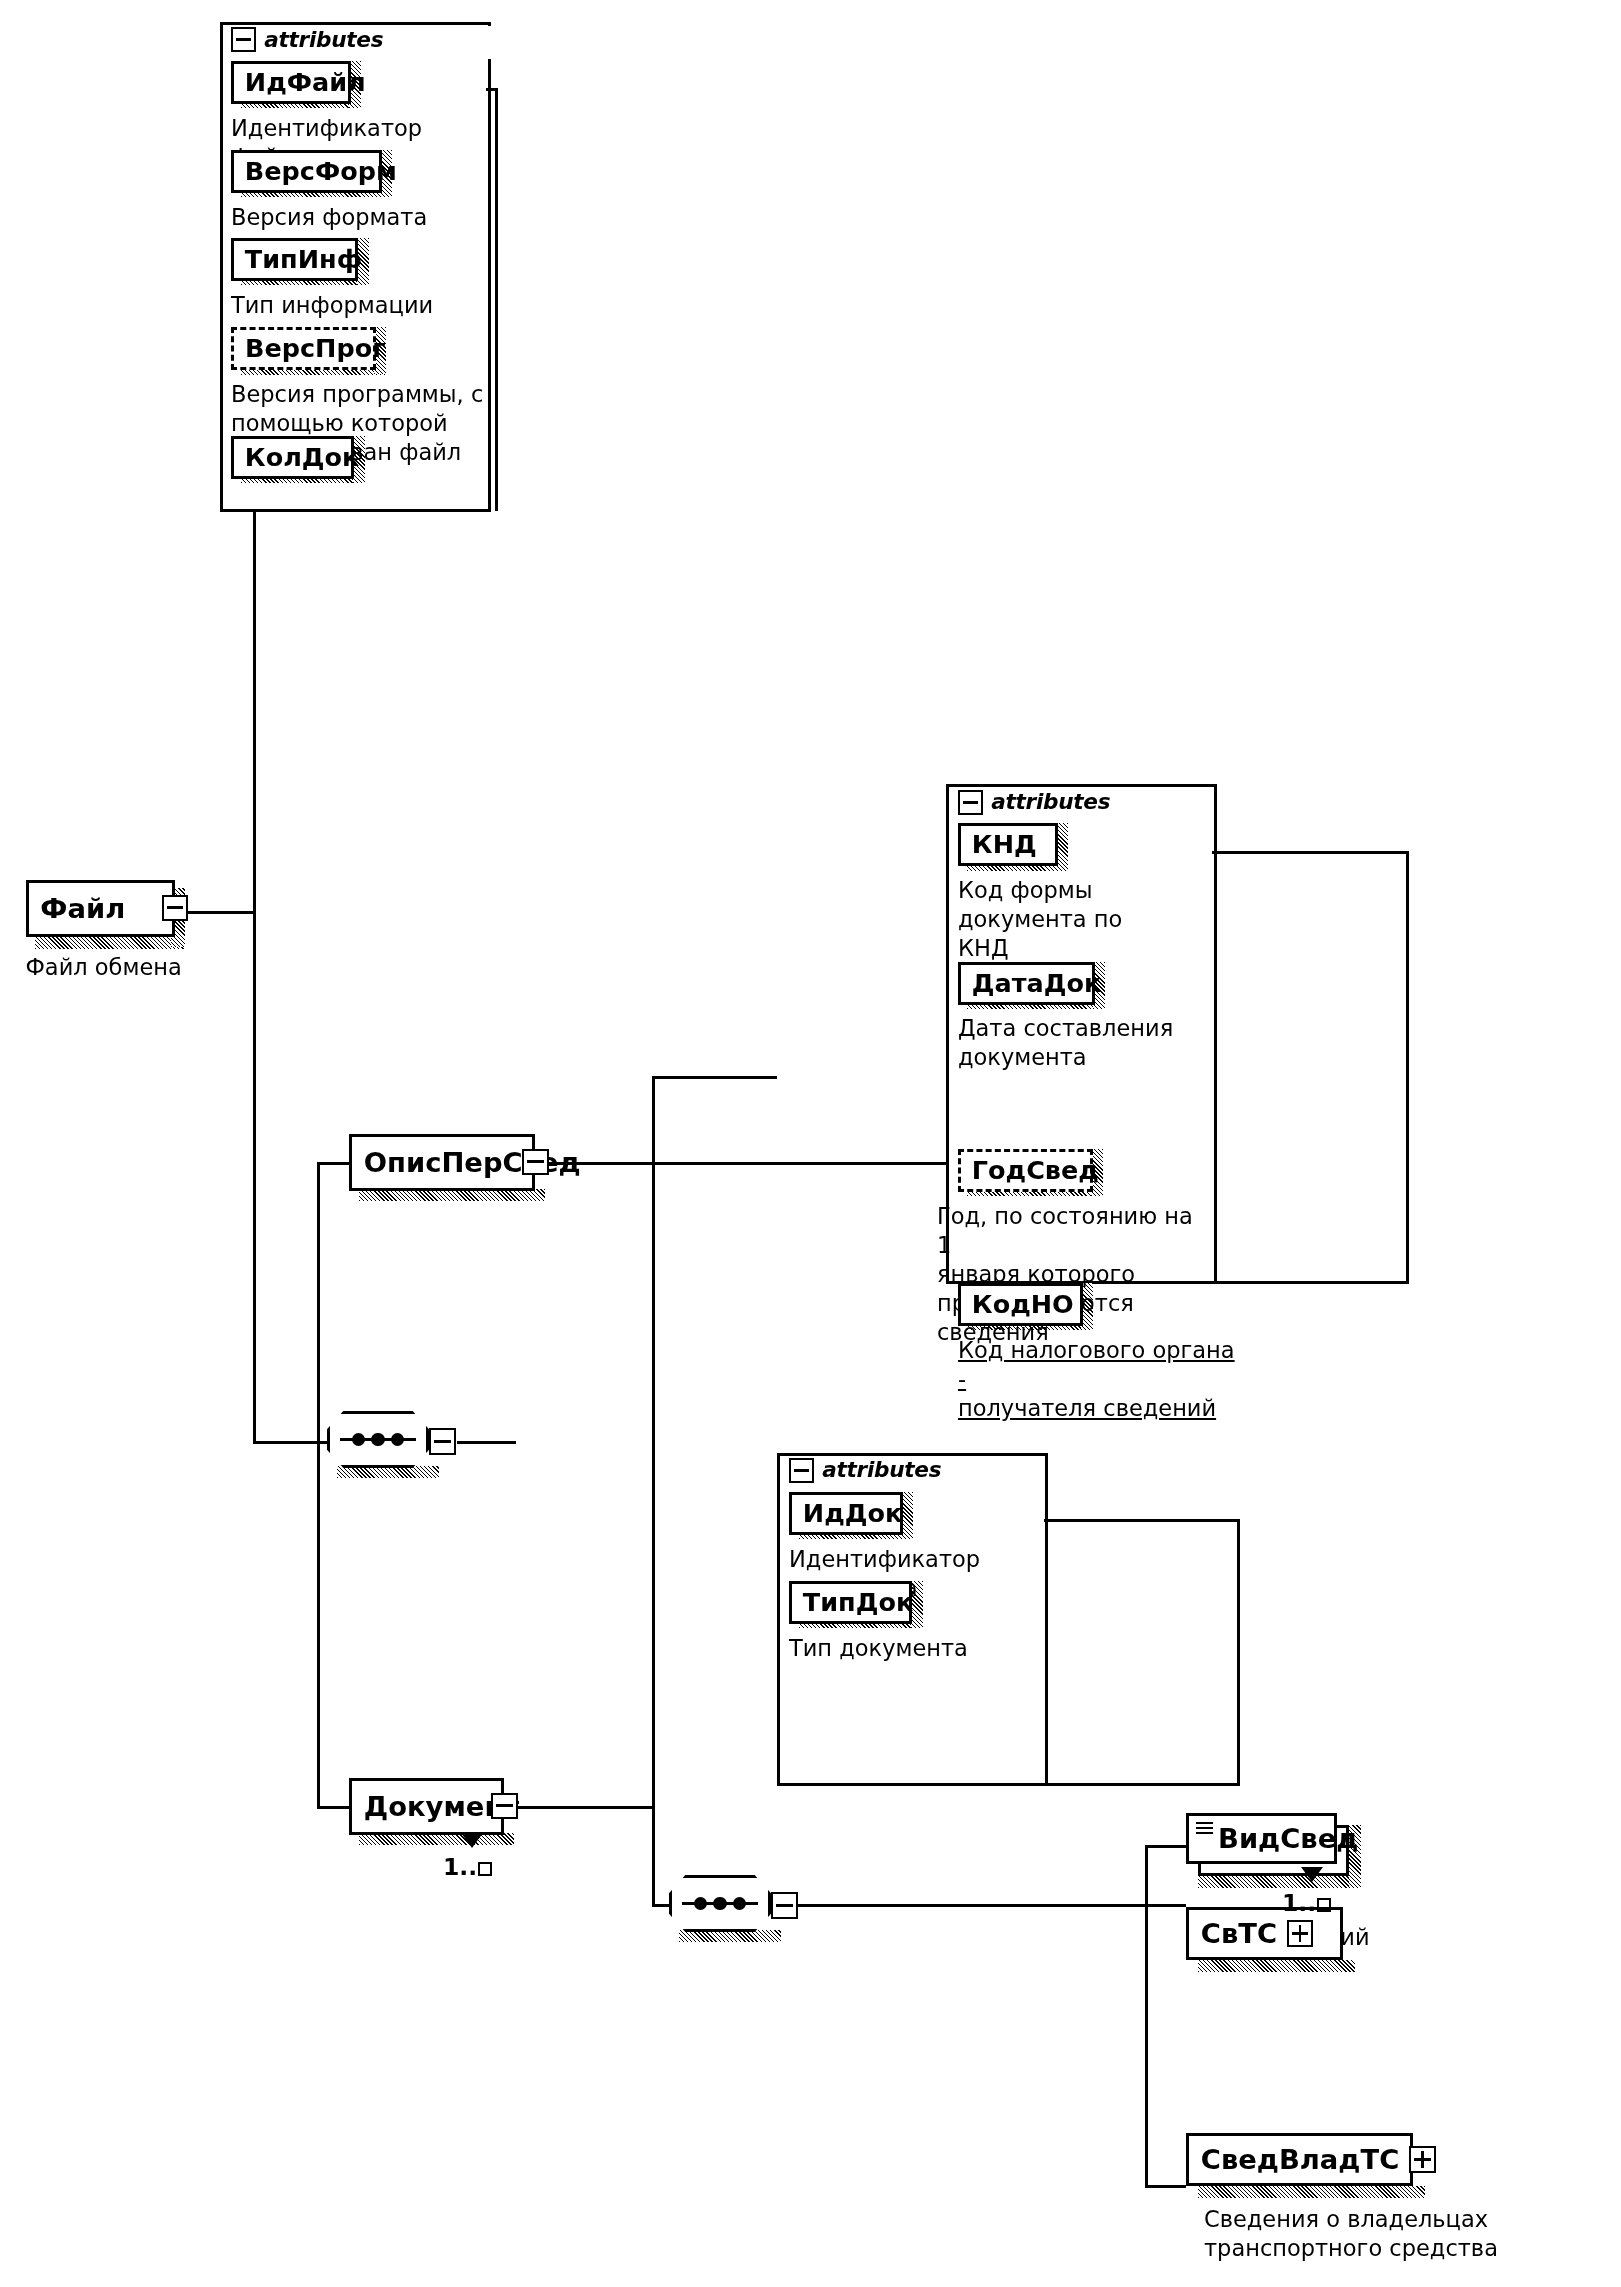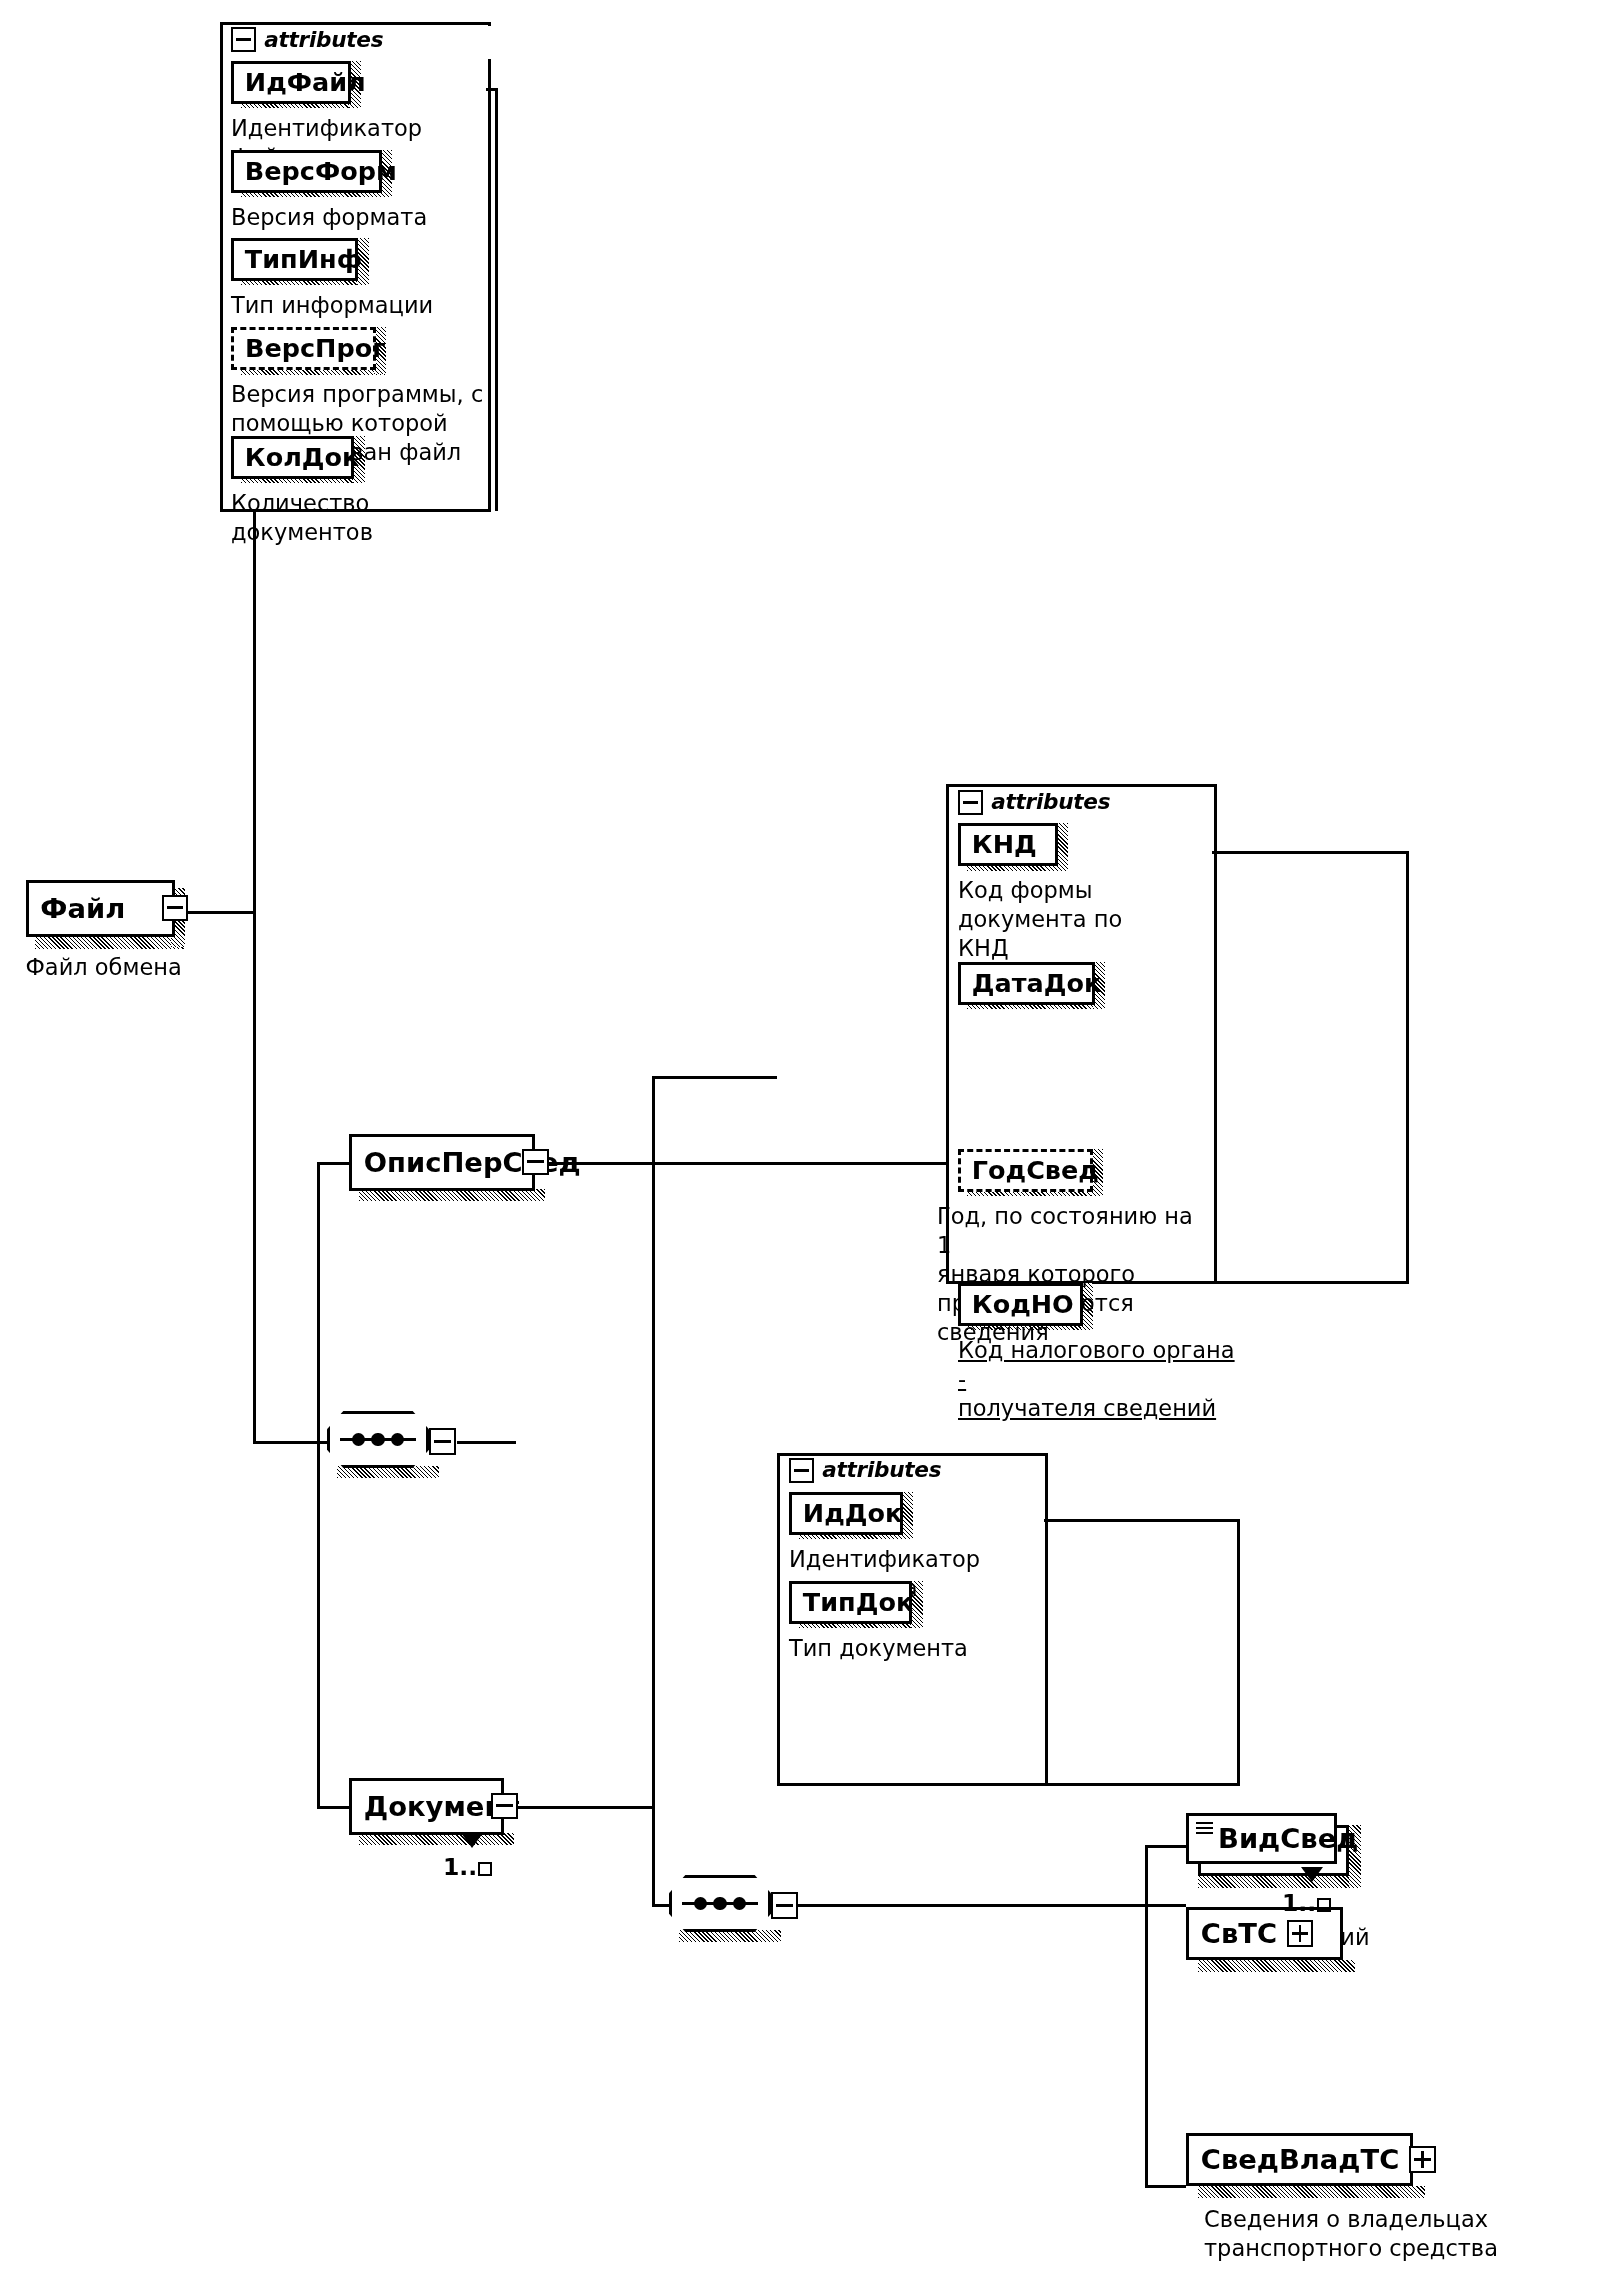--- a/index.html
+++ b/index.html
@@ -318,21 +318,20 @@
   </div>
   <div class="cap" style="left:231px; top:380px; width:267px;">Версия программы, с
 помощью которой
 сформирован файл</div>
 
   <div class="shadow-hatch" style="left:241px; top:471px; width:123px; height:11.8px;"></div>
   <div class="shadow-hatch" style="left:353px; top:436px; width:11.8px; height:47px;"></div>
   <div class="attr-box" style="left:231px; top:436px; width:123px; height:43px;">
     <span>КолДок</span>
   </div>
-  <div class="cap" style="left:231px; top:489px; width:284px;">Количество документов</div>
 
   <div class="shadow-hatch" style="left:337px; top:1466px; width:102px; height:11.8px;"></div>
   <div class="seq" style="left:327px; top:1411px; width:102px; height:57px;">
     <div class="seq-oct"></div>
     <div class="seq-line"></div>
     <div class="seq-dots">
       <b></b>
         <b></b>
         <b></b>
     </div>
@@ -364,20 +363,22 @@
     <span>КНД</span>
   </div>
   <div class="cap" style="left:958px; top:876px; width:267px;">Код формы документа по
 КНД</div>
 
   <div class="shadow-hatch" style="left:967px; top:997px; width:137px; height:11.8px;"></div>
   <div class="shadow-hatch" style="left:1093px; top:962px; width:11.8px; height:47px;"></div>
   <div class="attr-box" style="left:958px; top:962px; width:137px; height:43px;">
     <span>ДатаДок</span>
   </div>
+  <div class="cap" style="left:958px; top:1014px; width:267px;">Дата составления
+документа</div>
 
   <div class="shadow-hatch" style="left:967px; top:1184px; width:135px; height:11.8px;"></div>
   <div class="shadow-hatch" style="left:1091px; top:1149px; width:11.8px; height:47px;"></div>
   <div class="attr-box optional" style="left:958px; top:1149px; width:135px; height:43px;">
     <span>ГодСвед</span>
   </div>
   <div class="cap" style="left:937px; top:1202px; width:274px;">Год, по состоянию на 1
 января которого
 представляются сведения</div>
 

